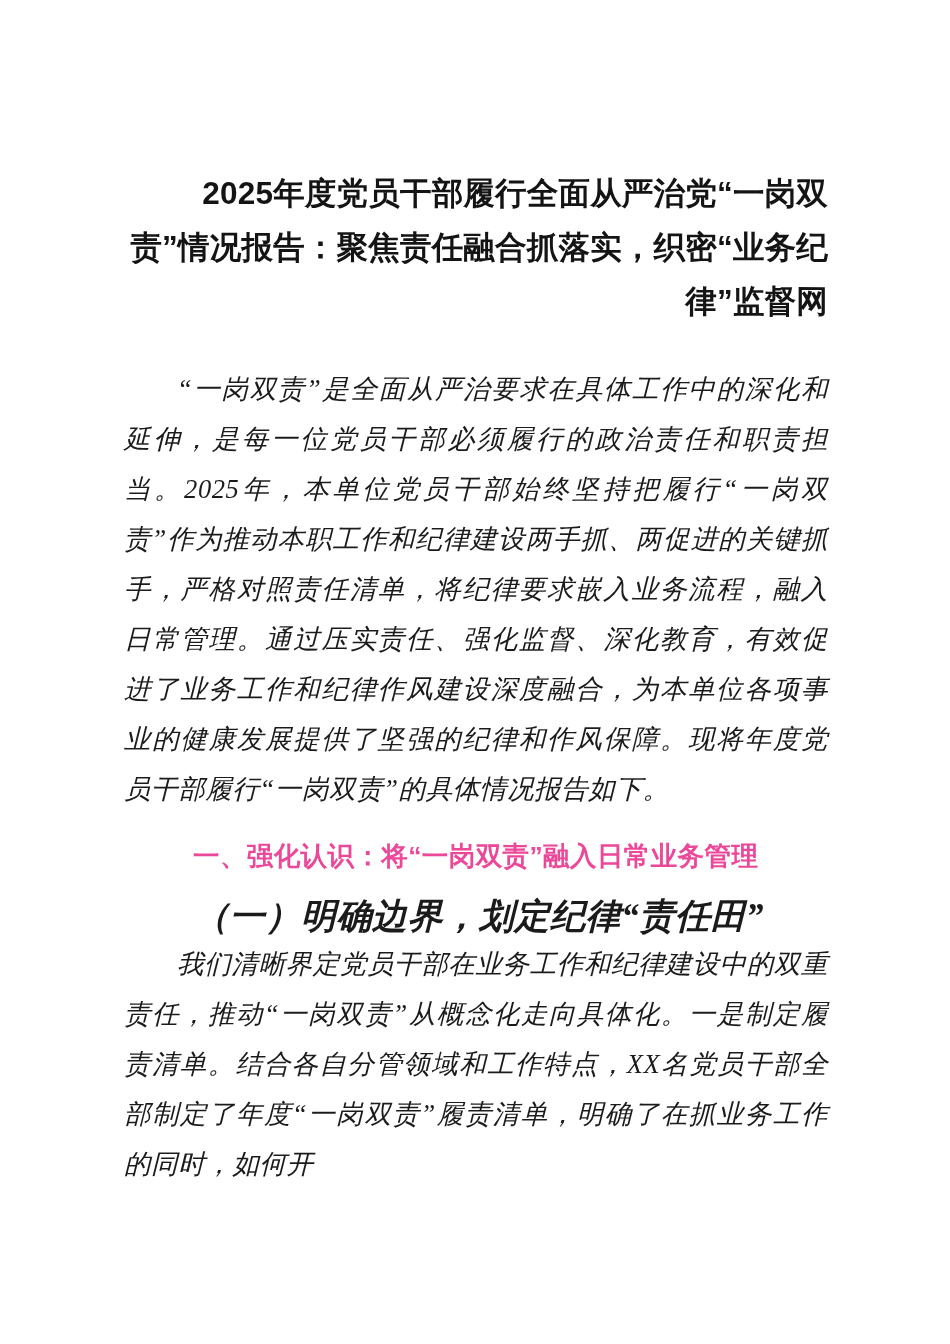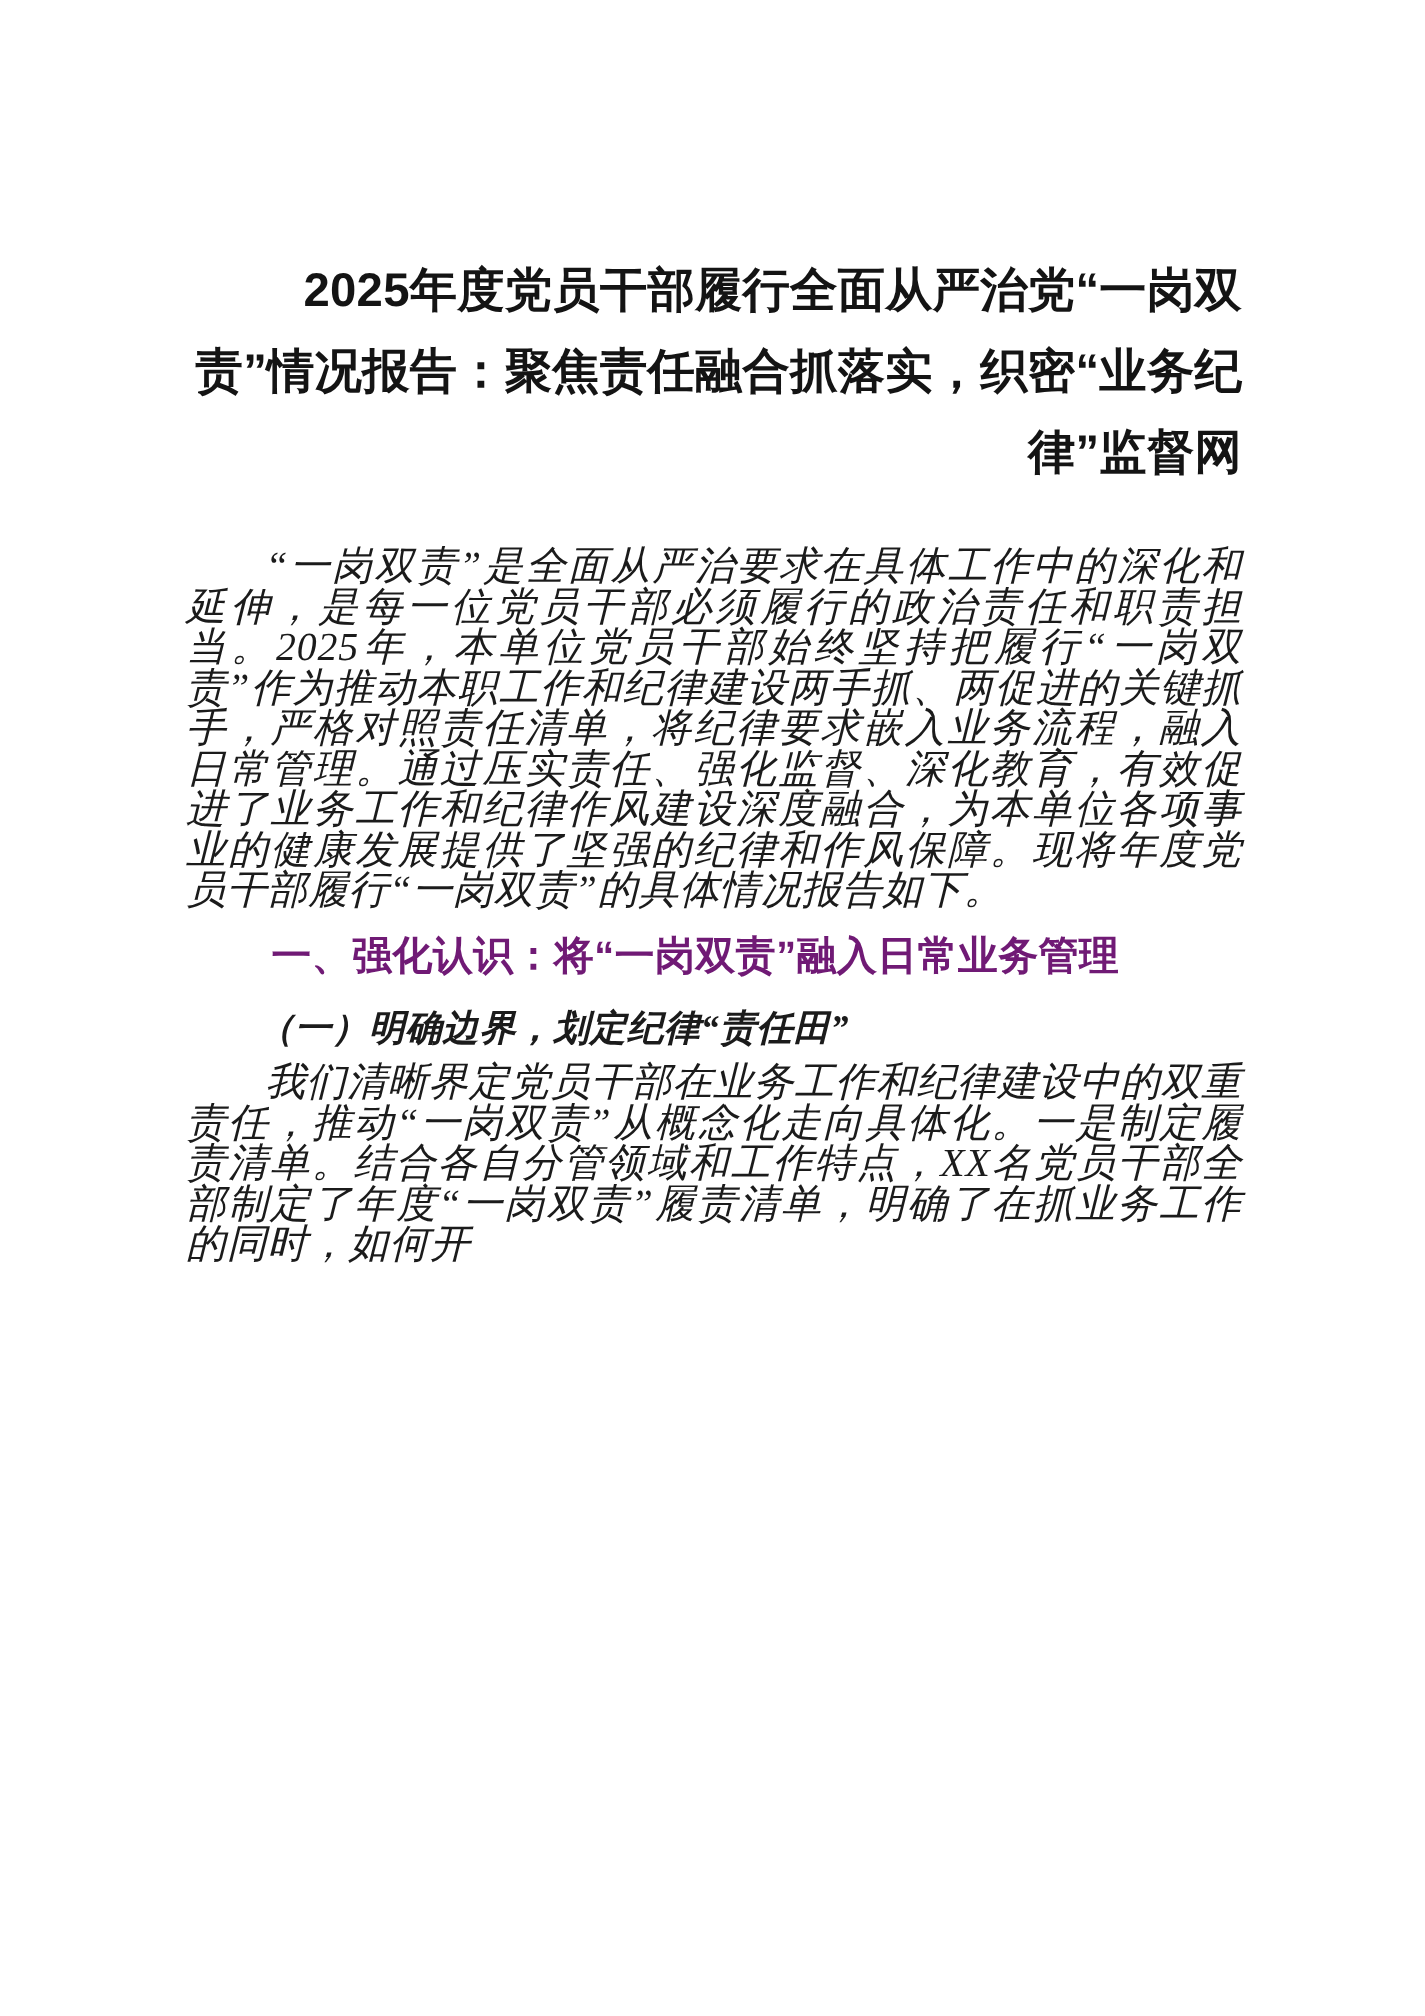--- a/index.html
+++ b/index.html
@@ -37,53 +37,53 @@
     letter-spacing: 0.2px;
     padding-top: 166px;
   }
 
   
   .para {
     margin: 0;
     padding: 0;
     font-family: "Liberation Serif", "DejaVu Serif", serif;
     font-size: 26.5px;
-    line-height: 27px;
+    line-height: 50px;
     color: #1b1b1b;
     text-align: justify;
     text-justify: inter-character;
     font-style: italic;
     letter-spacing: 0.6px;
     text-indent: 2em;
     -webkit-font-smoothing: antialiased;
   }
 
   .para.first-para {
     margin-top: 36px;
   }
 
   
   .heading-1 {
-    margin: 4px;
+    margin: 16px;
     padding: 0;
     font-family: "Liberation Sans", "DejaVu Sans", sans-serif;
     font-weight: 700;
     font-size: 26.5px;
     line-height: 44.6px;
-    color: #701a75;
+    color: #ec4899;
     text-indent: 2em;
     letter-spacing: 0.4px;
   }
 
   
   .heading-2 {
     margin: 0;
     padding: 0;
     font-family: "Liberation Serif", "DejaVu Serif", serif;
-    font-size: 24px;
+    font-size: 35px;
     line-height: 44.6px;
     color: #1b1b1b;
     font-style: italic;
     letter-spacing: 0.6px;
     text-indent: 2em;
   }
 
   .spacer-sm { height: 4px; }
 </style>
 </head>

